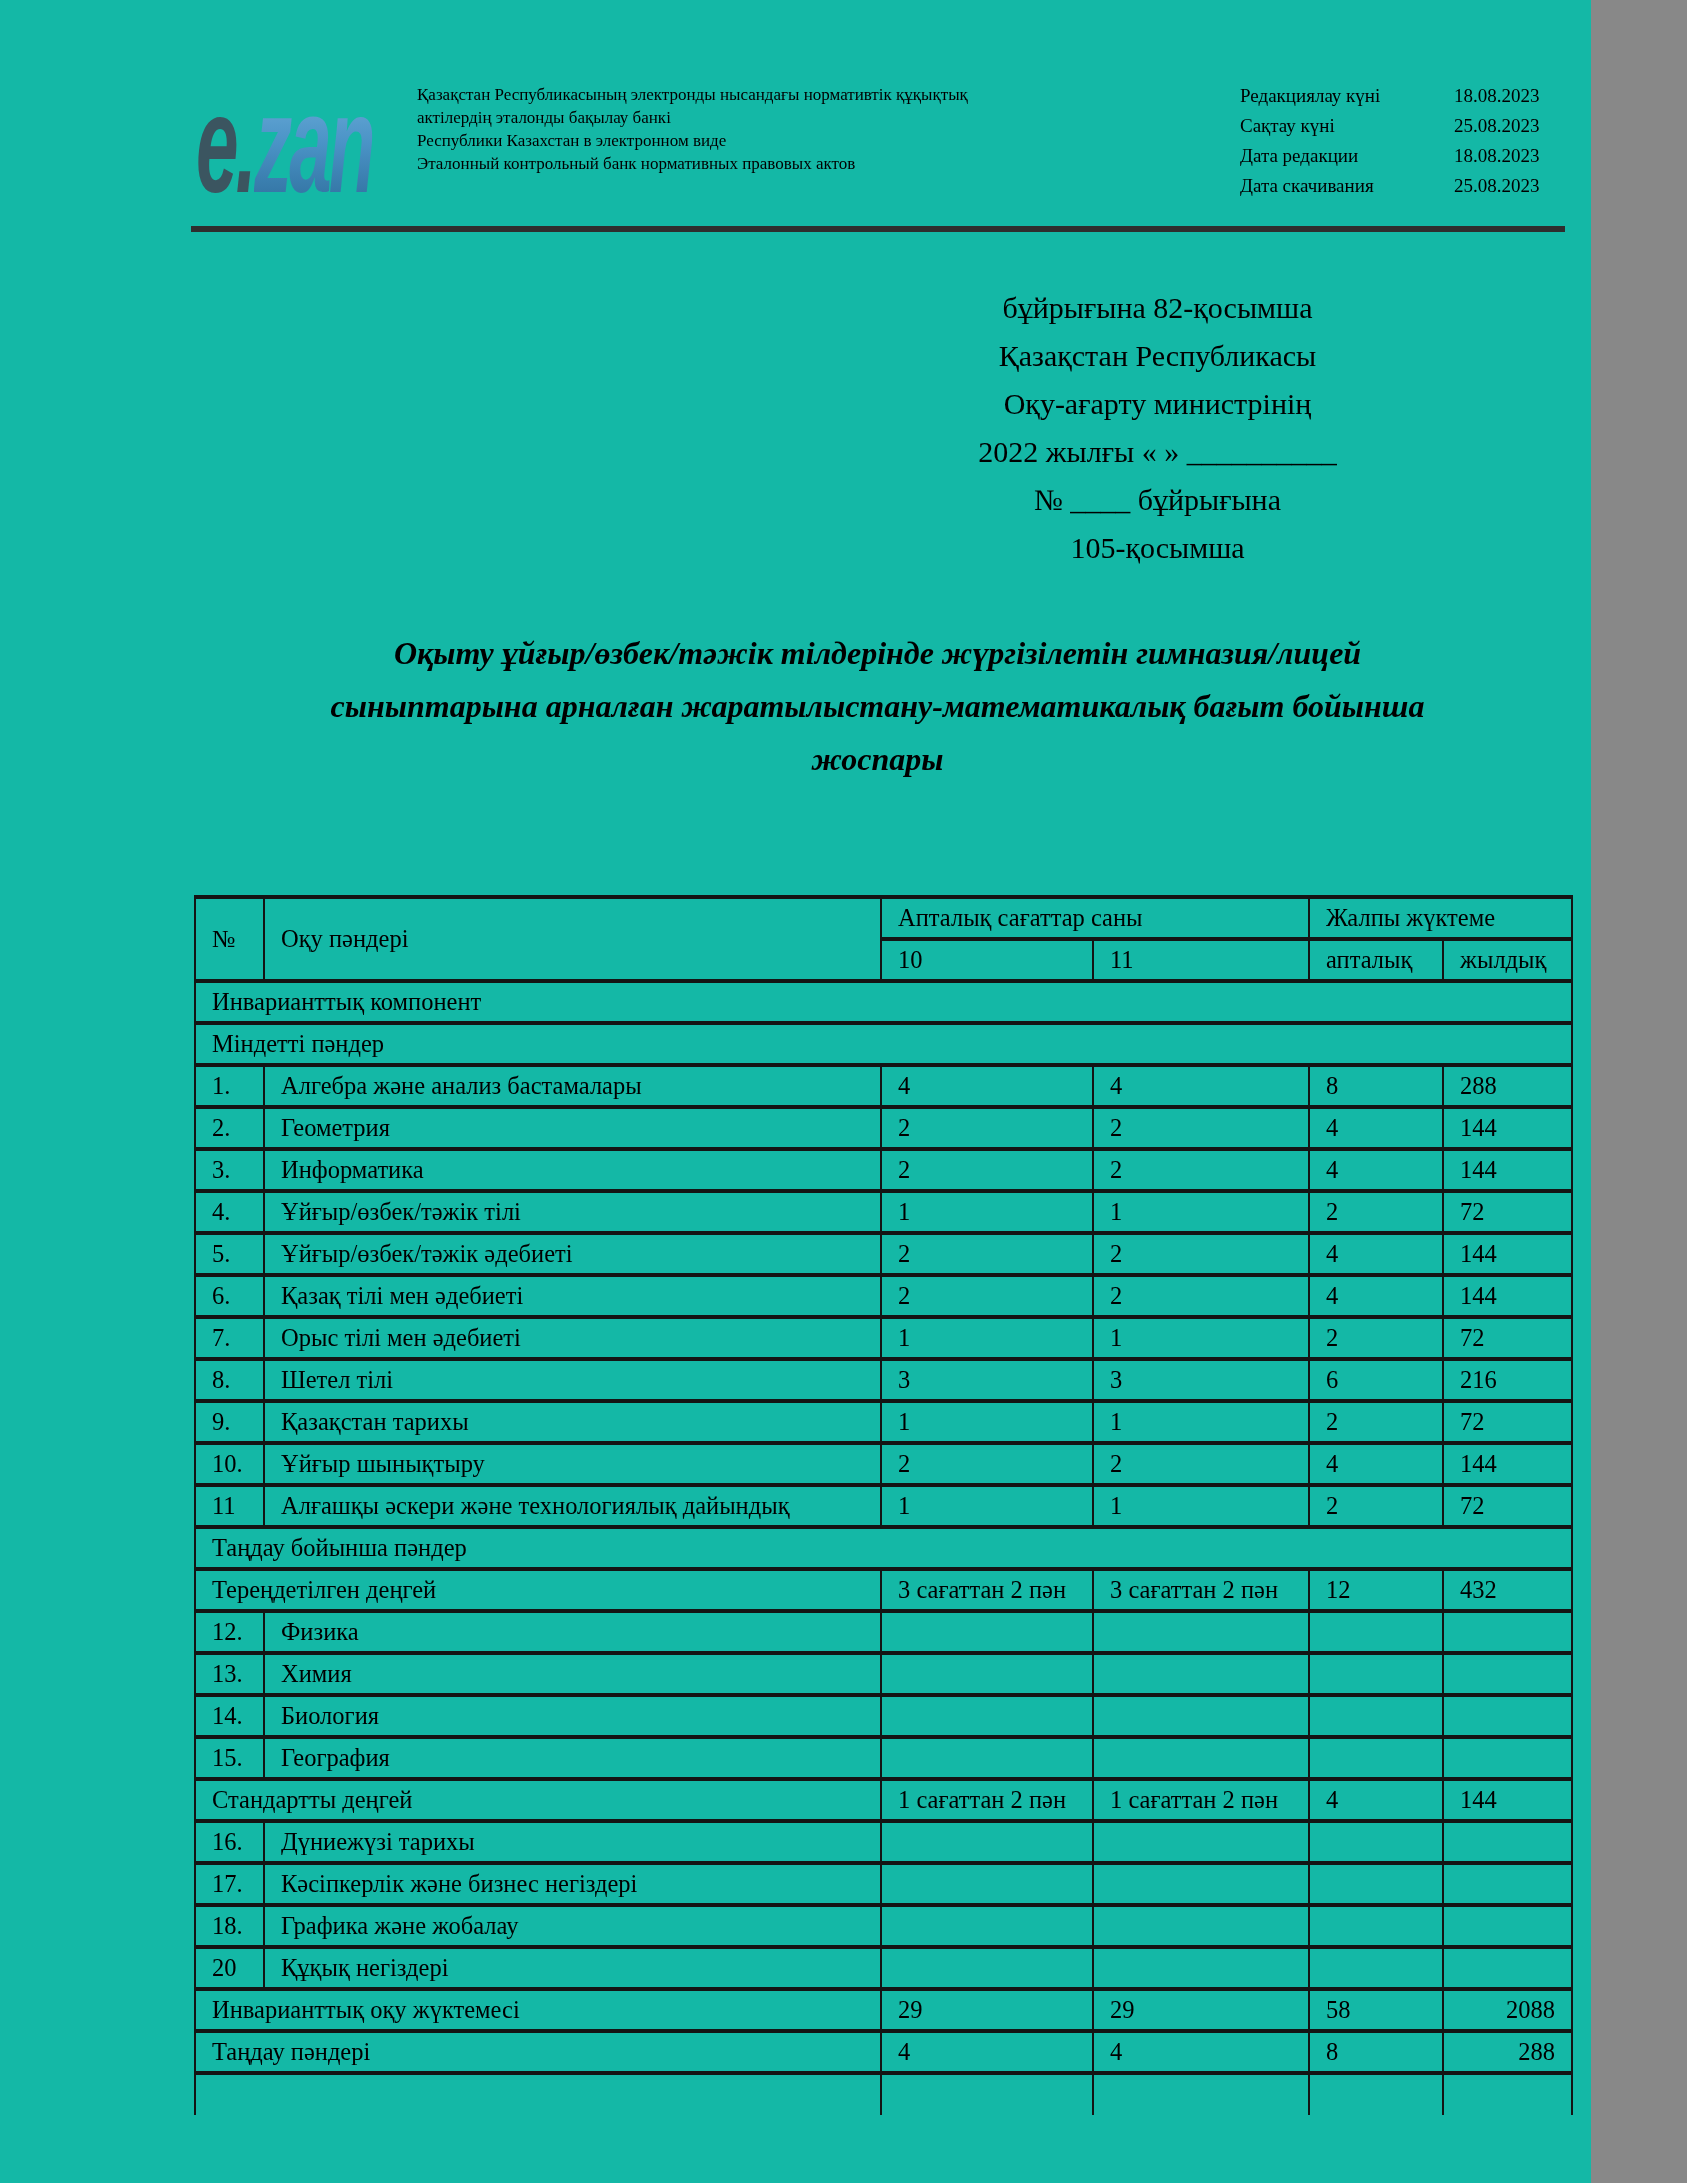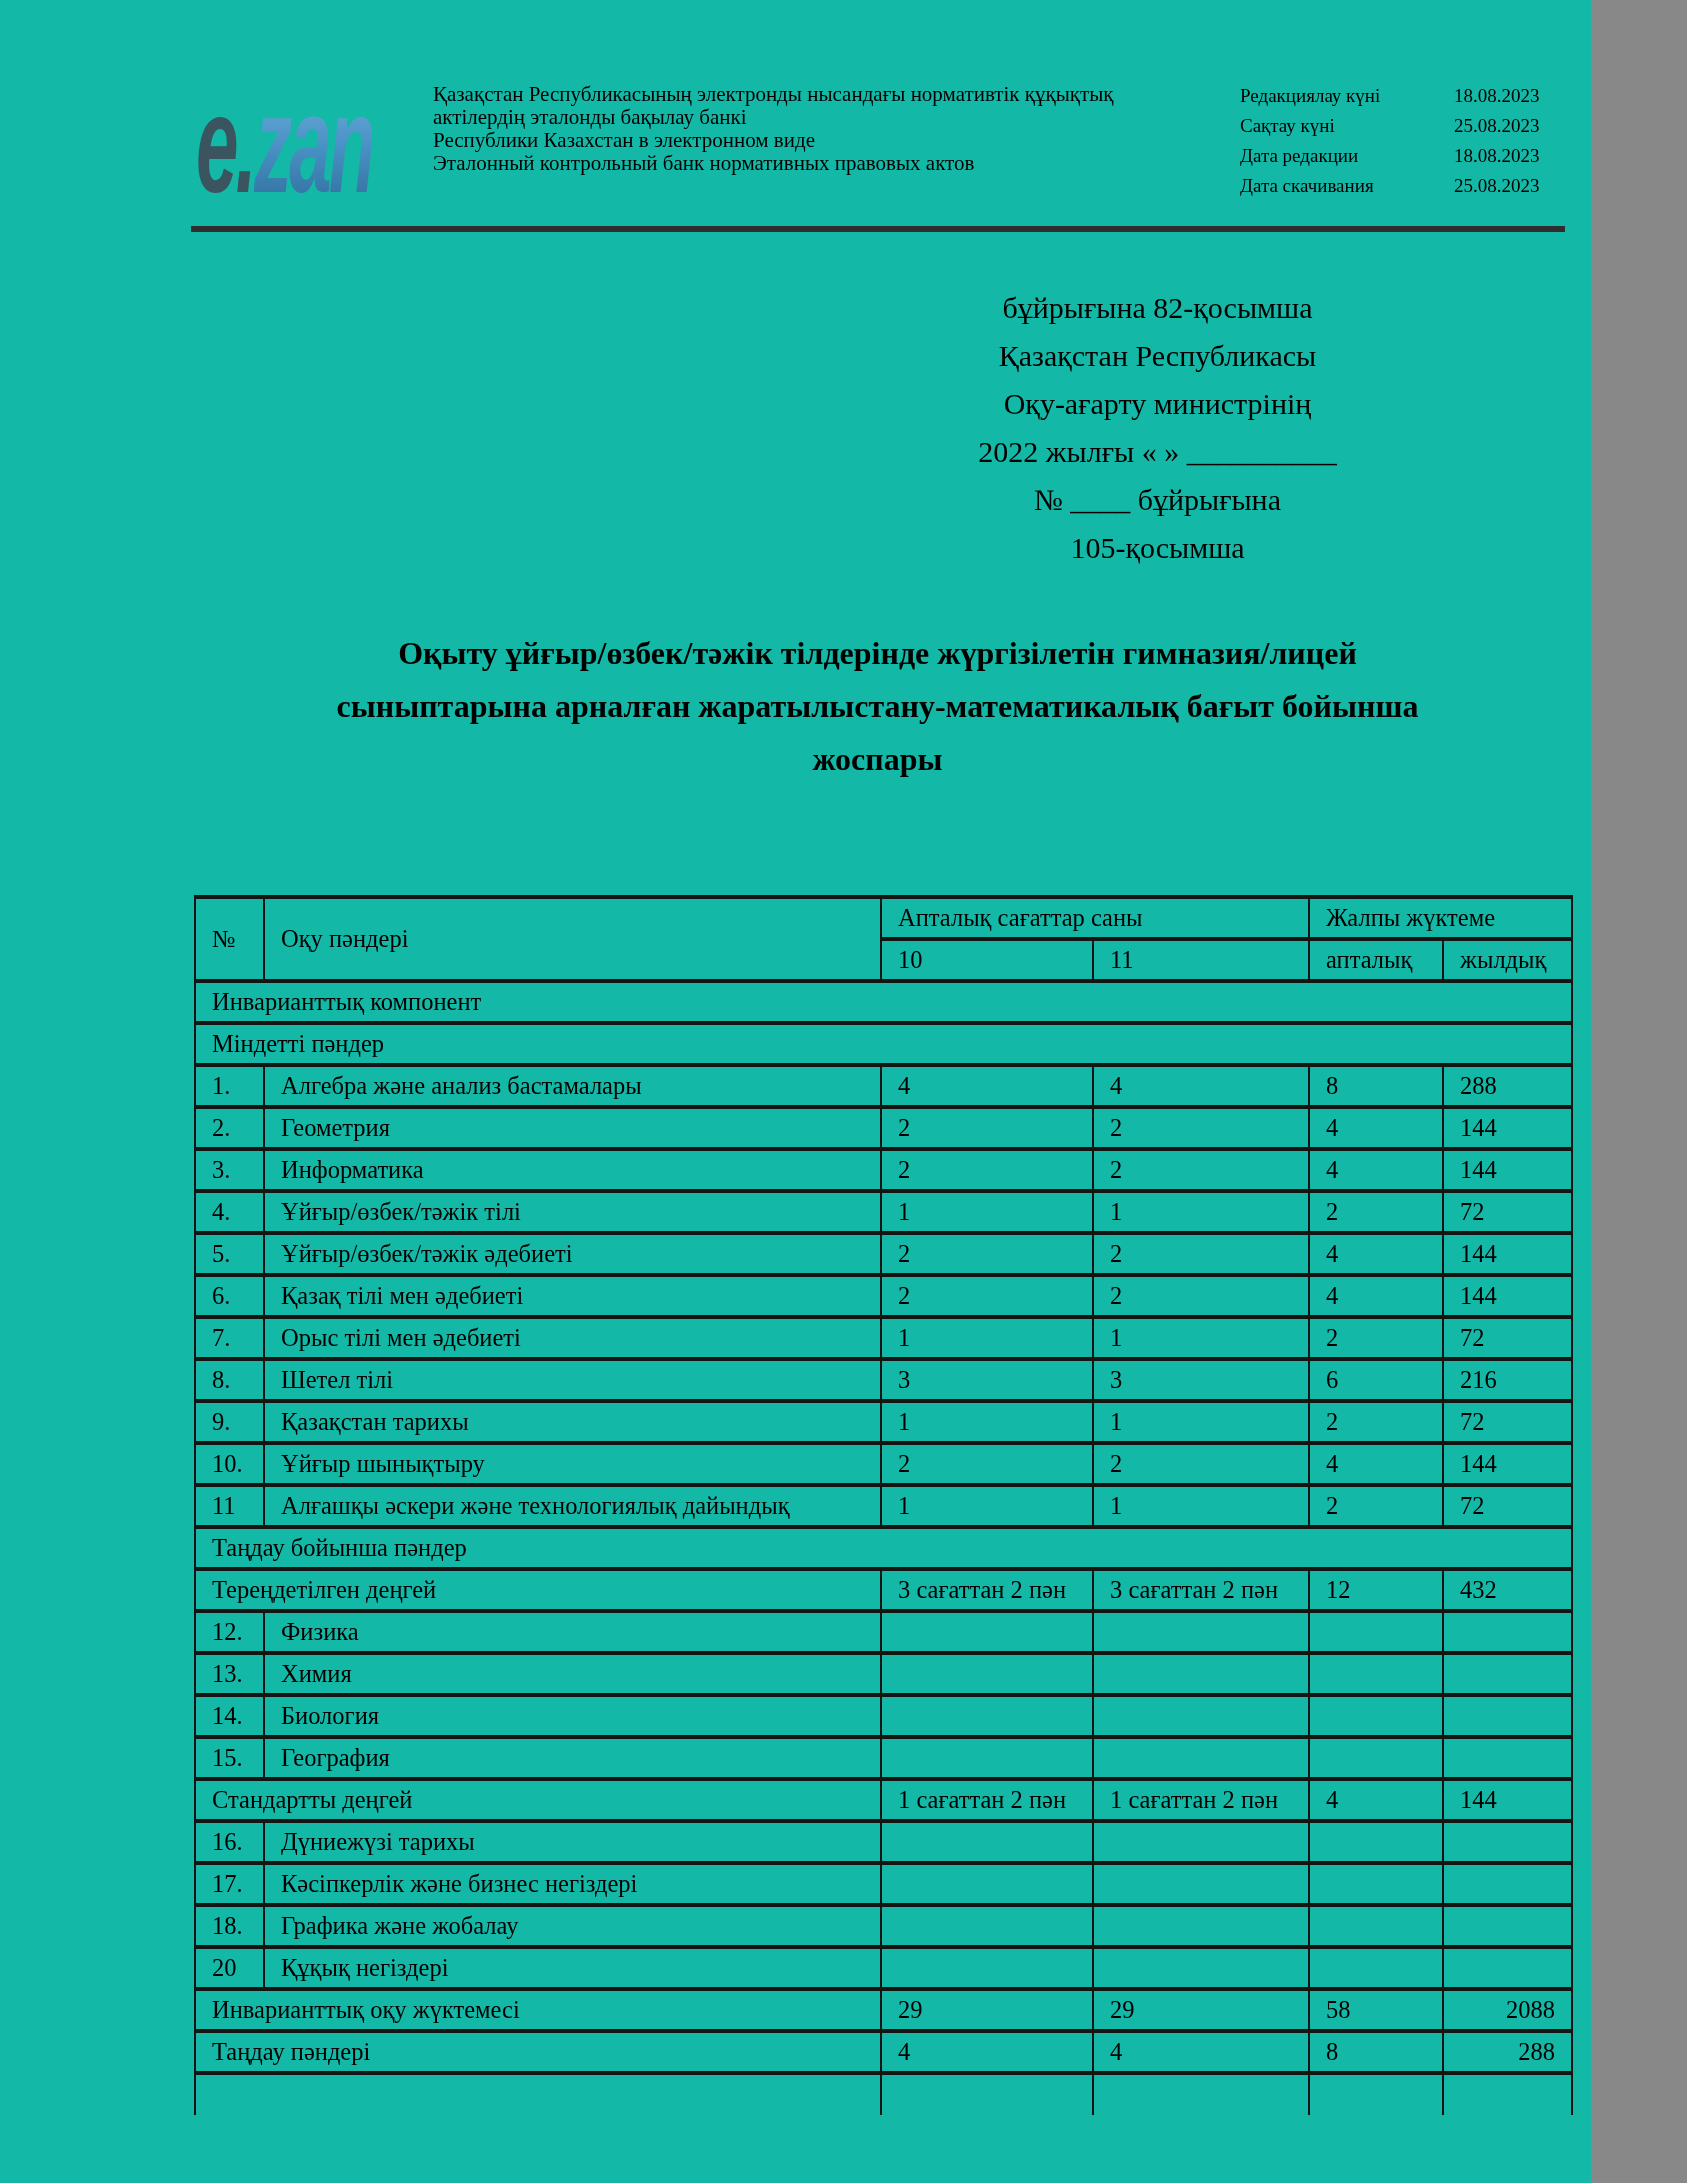--- a/index.html
+++ b/index.html
@@ -12,31 +12,31 @@
     position:absolute;left:196px;top:74px;
     font-family:"Liberation Sans",sans-serif;font-style:italic;font-weight:bold;
     font-size:139px;line-height:1;letter-spacing:-5.3px;
     transform:scaleX(0.55);transform-origin:left top;white-space:nowrap;
   }
   .logo-e{color:#3b5560;}
   .logo-zan{
     background:linear-gradient(180deg,#7ab5e1 0%,#4a93c6 50%,#2a6896 100%);
     -webkit-background-clip:text;background-clip:text;color:transparent;
   }
-  .bank{position:absolute;left:433px;top:83px;width:761px;font-size:21px;line-height:23px;}
+  .bank{position:absolute;left:417px;top:83px;width:761px;font-size:17px;line-height:23px;}
   .dates{position:absolute;left:1240px;top:85px;width:326px;font-size:19px;}
   .drow{display:flex;height:30px;align-items:flex-start;}
   .dlabel{width:214px;flex:0 0 214px;}
   .rule{position:absolute;left:191px;top:226px;width:1374px;height:6px;background:#2e2e2e;}
   
   .appendix{position:absolute;left:754px;top:284px;width:807px;text-align:center;
     font-size:30px;line-height:48px;}
   
   .title{position:absolute;left:192px;top:627px;width:1371px;margin:0;
-    text-align:center;font-size:32px;line-height:53px;font-weight:bold;}
+    text-align:center;font-size:32px;line-height:53px;font-weight:bold;font-style:italic;}
   
   .plan{position:absolute;left:194px;top:895px;width:1376px;
     border-collapse:collapse;table-layout:fixed;font-size:24.5px;}
   .plan th,.plan td{
     border:2.6px solid #141414;border-top-width:4.6px;border-bottom-width:4.6px;
     padding:0 5.3px 0 16px;text-align:left;vertical-align:middle;font-weight:normal;
     overflow:hidden;white-space:nowrap;
   }
   .plan thead tr{height:42px;}
   .plan tbody tr{height:42px;margin-left:16px;}

